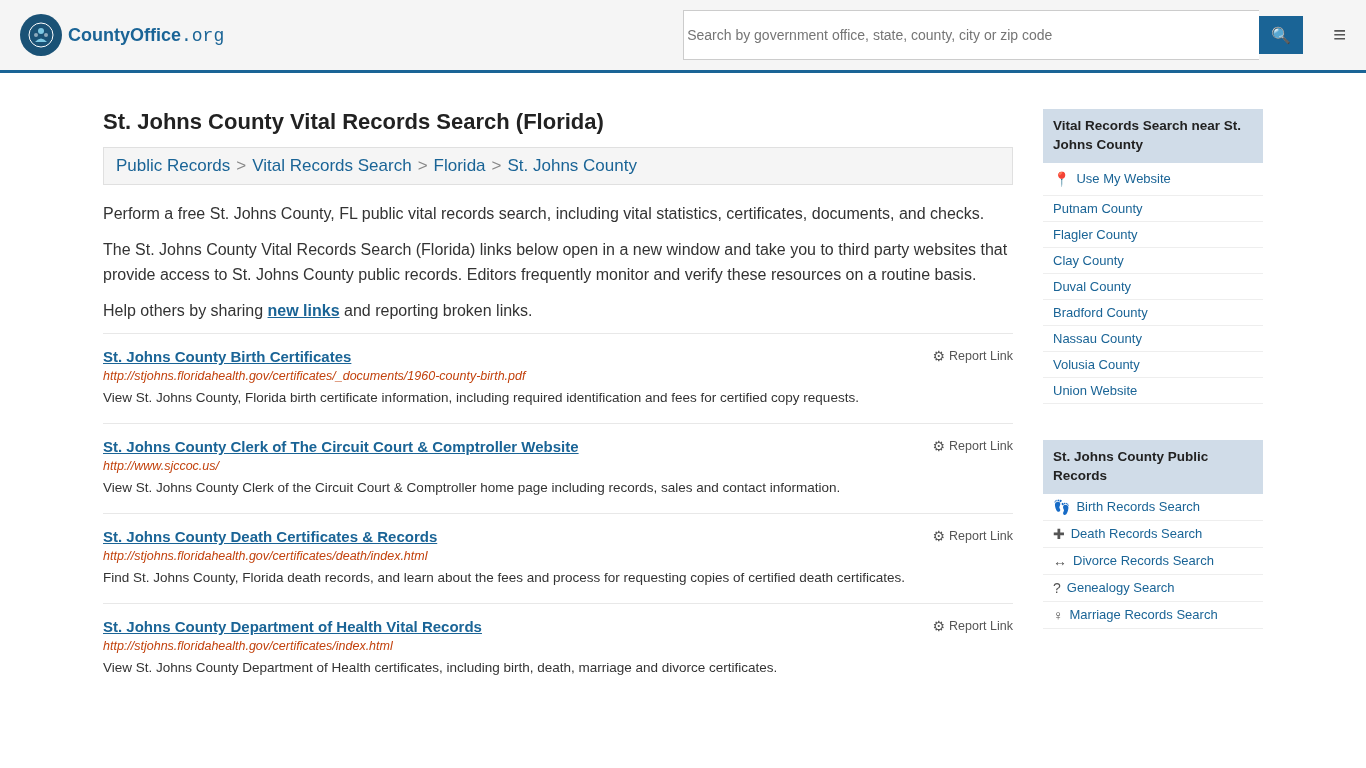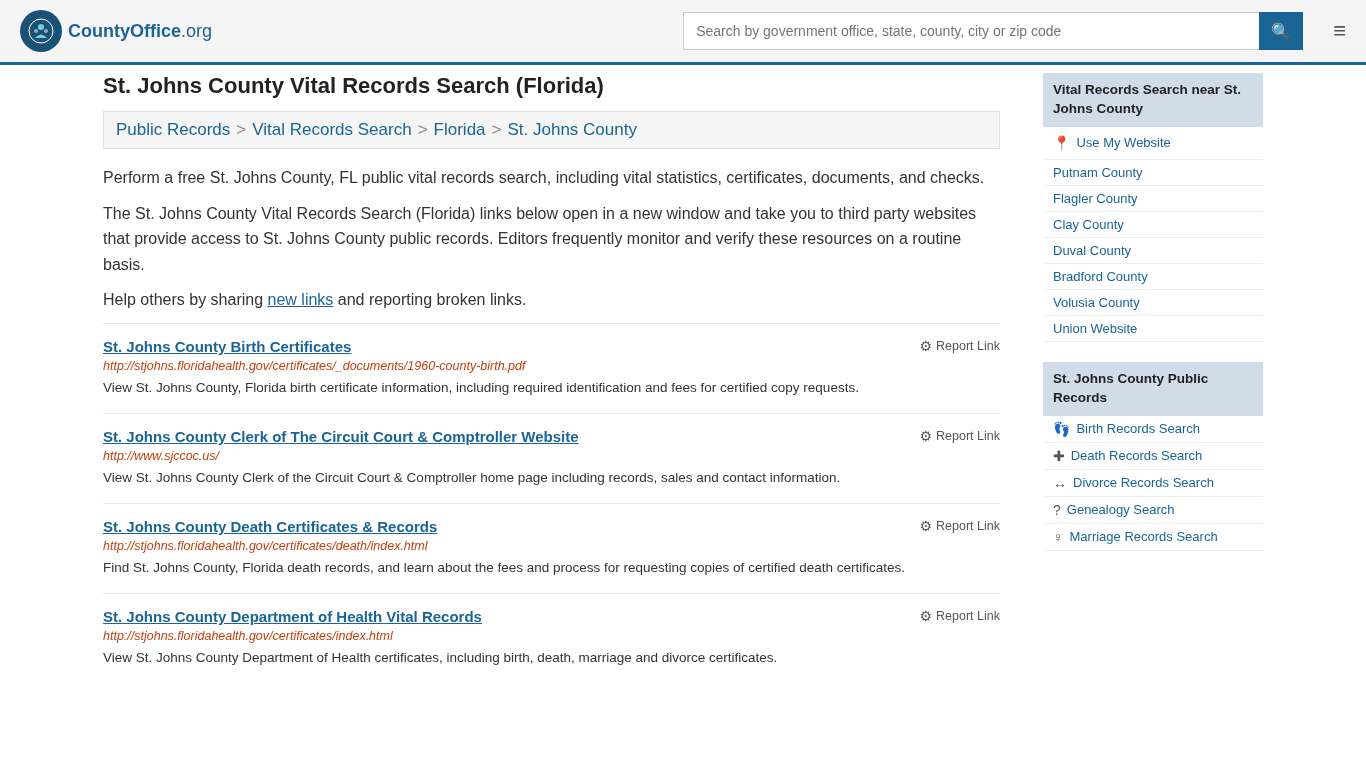--- a/index.html
+++ b/index.html
@@ -33,26 +33,26 @@
     #logo-text span { color: #1a6496; }
     #search-area {
       flex: 1;
       display: flex;
       align-items: center;
       max-width: 620px;
       margin-left: auto;
     }
     #search-input {
       flex: 1;
-      padding: 8px 12px;
+      padding: 8px 3px;
       font-size: 14px;
       border: 1px solid #ccc;
       border-right: none;
       outline: none;
-      height: 38px;
+      height: 50px;
     }
     #search-button {
       background: #1a6496;
       border: none;
       color: #fff;
       padding: 0 12px;
       height: 38px;
       cursor: pointer;
       font-size: 16px;
     }
@@ -62,23 +62,23 @@
       cursor: pointer;
       font-size: 22px;
       color: #555;
       margin-left: 10px;
     }
 
     
     #main-container {
       max-width: 1200px;
       margin: 0 auto;
-      padding: 8px 20px;
-      display: flex;
-      gap: 43px;
+      padding: 36px 20px;
+      display: flex;
+      gap: 30px;
     }
 
     
     #content {
       flex: 1;
       max-width: 920px;
     }
 
     #page-title {
       font-size: 22px;
@@ -106,21 +106,21 @@
     }
     .breadcrumb-sep { color: #888; margin: 0 2px; }
 
     
     .desc-text {
       font-size: 16px;
       color: #333;
       line-height: 1.6;
       margin-bottom: 10px;
     }
-    .desc-text a { color: #1a6496; }
+    .desc-text a { color: #1a6496; font-weight: bold; }
 
     
     .result-item {
       border-top: 1px solid #e8e8e8;
       padding: 14px 0 10px 0;
       margin-bottom: 4px;
     }
     .result-header {
       display: flex;
       justify-content: space-between;
@@ -159,21 +159,21 @@
       line-height: 1.55;
     }
 
     
     #sidebar {
       width: 220px;
       flex-shrink: 0;
     }
 
     .sidebar-section {
-      margin-bottom: 20px;
+      margin-bottom: 36px;
     }
 
     .sidebar-header {
       background: #d0dce8;
       font-weight: bold;
       font-size: 13.5px;
       color: #222;
       padding: 8px 10px;
       margin-bottom: 0;
       line-height: 1.4;
@@ -211,21 +211,21 @@
     <div id="logo-circle">
       <svg width="26" height="26" viewBox="0 0 26 26" fill="none">
         <circle cx="13" cy="13" r="12" fill="#1a5276" stroke="#fff" stroke-width="1"></circle>
         <circle cx="13" cy="9" r="3" fill="#7ec8e3"></circle>
         <path d="M7 20 Q13 13 19 20" fill="#7ec8e3"></path>
         <circle cx="8" cy="13" r="2" fill="#fff" opacity="0.5"></circle>
         <circle cx="18" cy="13" r="2" fill="#fff" opacity="0.5"></circle>
       </svg>
     </div>
     <span id="logo-text">
-      <span>CountyOffice</span><span style="color:#1a6496; font-weight:normal;">.org</span>
+      <span>CountyOffice</span><span style="color:#1a6496; font-weight:normal;font-family:Liberation Mono, monospace;">.org</span>
     </span>
   </div>
 
   <div id="search-area">
     <input id="search-input" type="text" placeholder="Search by government office, state, county, city or zip code" style="">
     <button id="search-button">
       <span>🔍</span>
     </button>
   </div>
 
@@ -325,20 +325,23 @@
       <div class="sidebar-item">
         <a href="#">Clay County</a>
       </div>
       <div class="sidebar-item">
         <a href="#">Duval County</a>
       </div>
       <div class="sidebar-item">
         <a href="#">Bradford County</a>
       </div>
       <div class="sidebar-item">
+        <a href="#">Nassau County</a>
+      </div>
+      <div class="sidebar-item">
         <a href="#">Volusia County</a>
       </div>
       <div class="sidebar-item">
         <a href="#">Union Website</a>
       </div>
     </div>
 
     <div class="sidebar-section">
       <div class="sidebar-header">St. Johns County Public Records</div>
 

